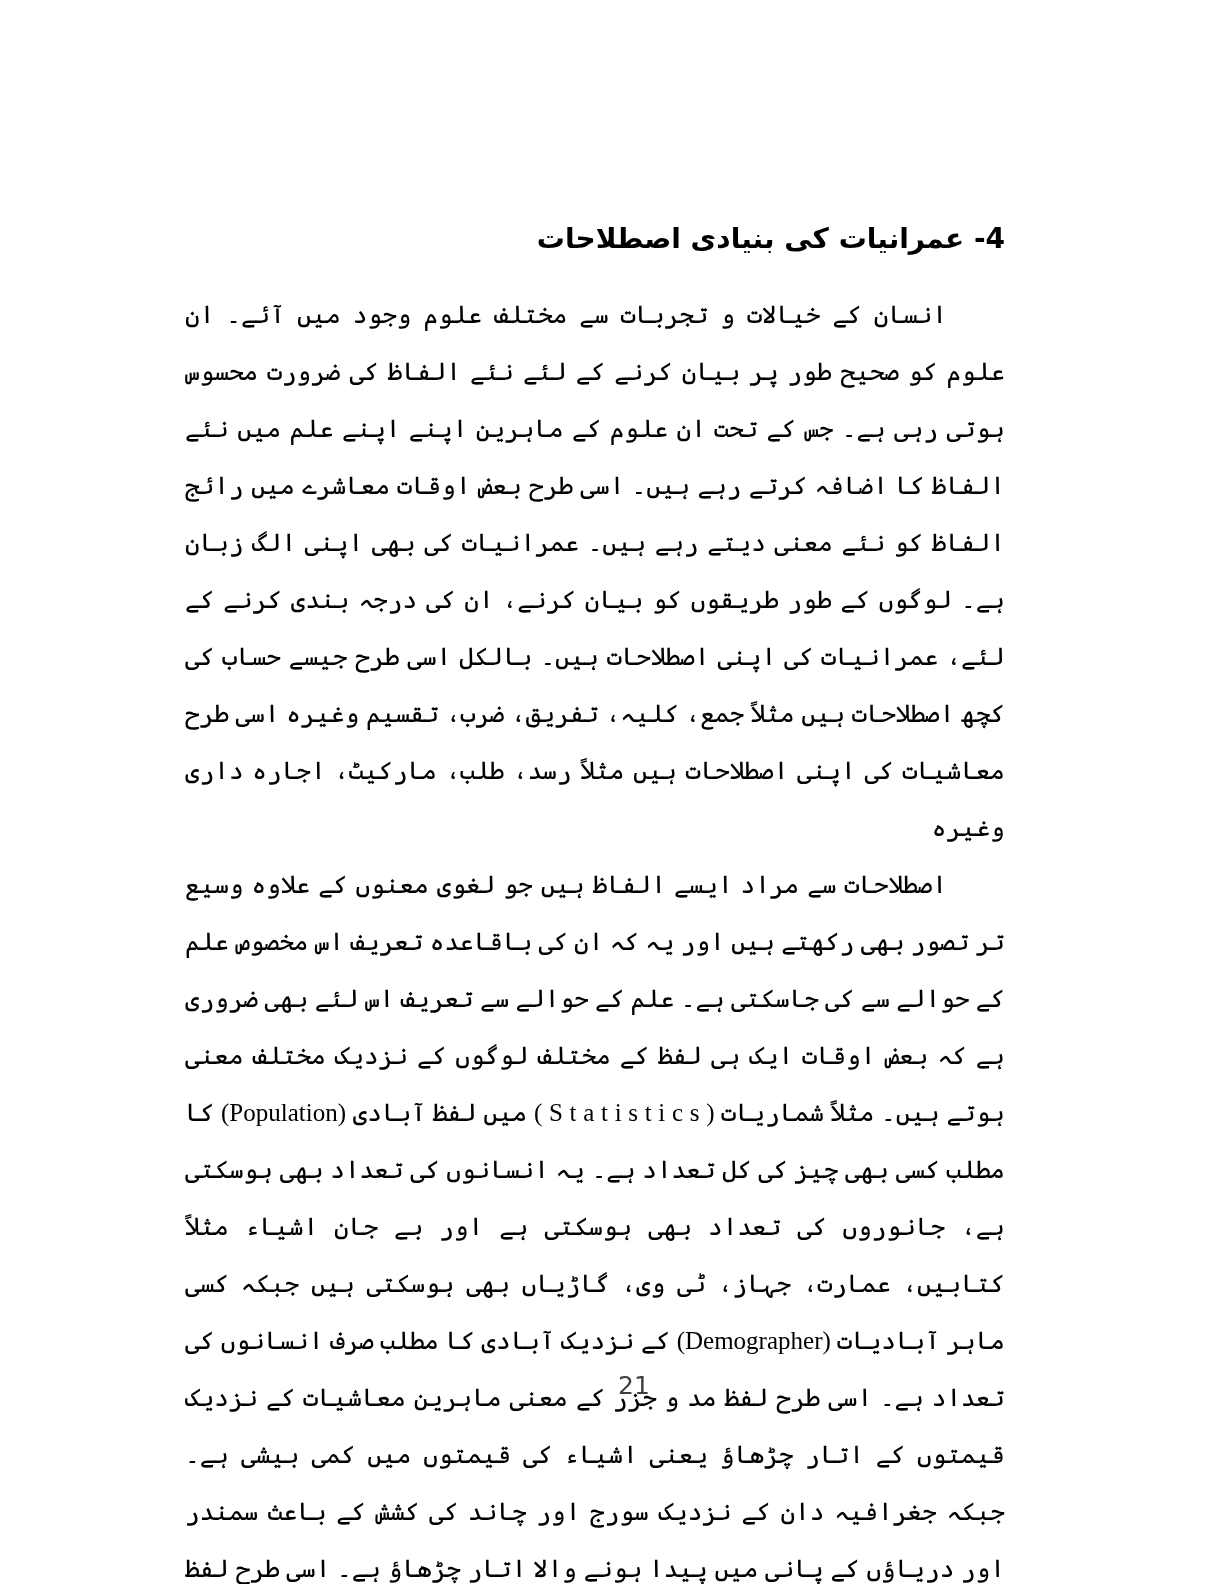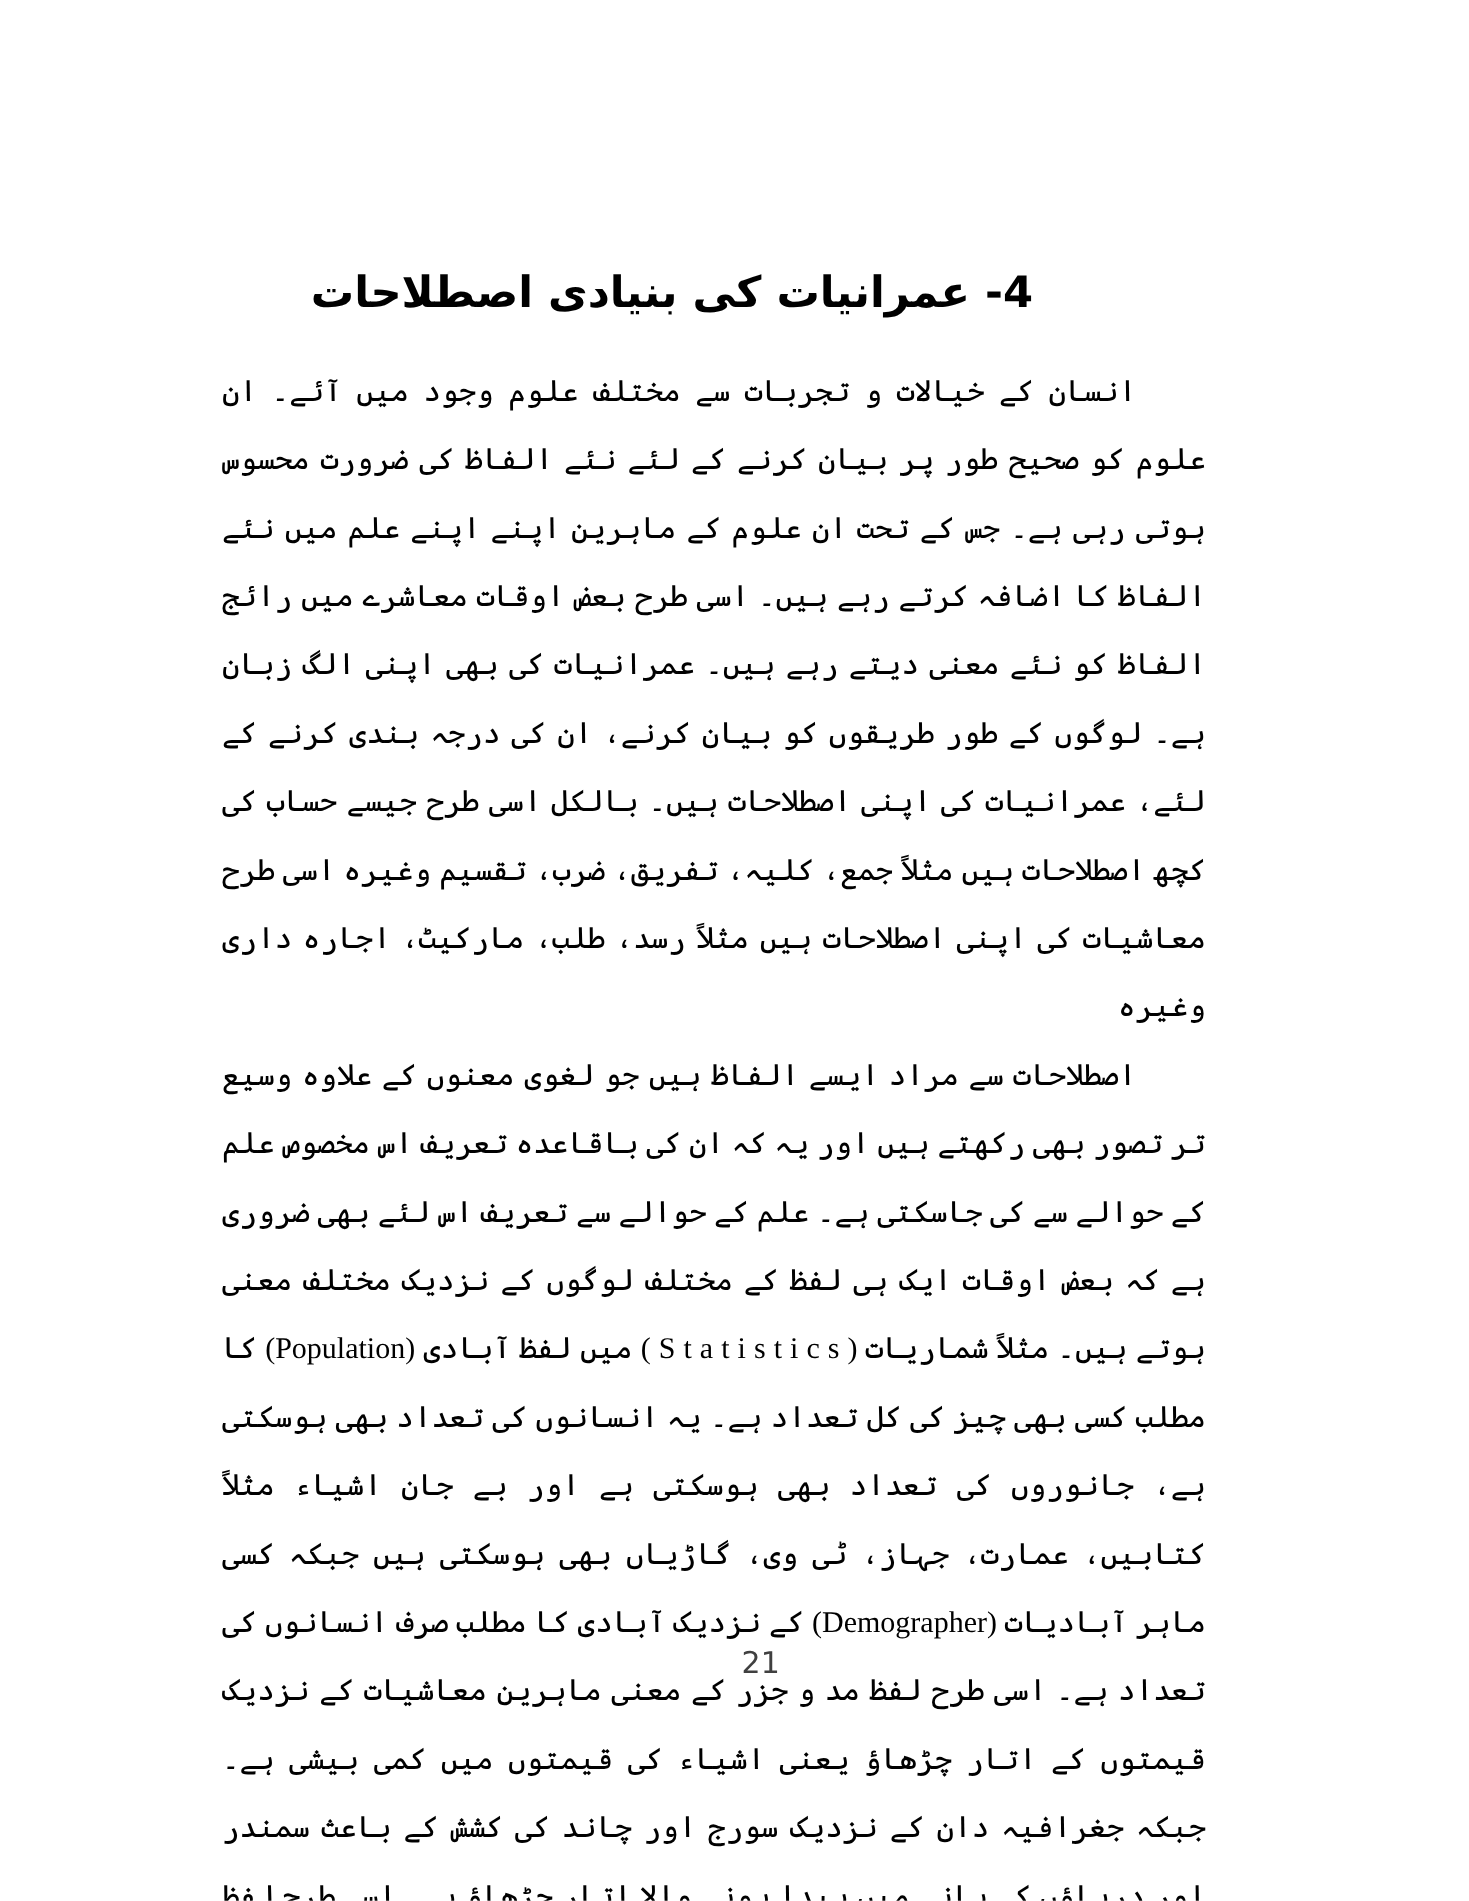--- a/index.html
+++ b/index.html
@@ -23,23 +23,23 @@
     background: #ffffff;
   }
   .content {
     position: absolute;
     left: 185px;
     top: 218px;
     width: 820px;
   }
   .doc-title {
     direction: rtl;
-    text-align: left;
+    text-align: right;
     font-weight: bold;
-    font-size: 36px;
+    font-size: 28px;
     line-height: 1.5;
     margin: 0 0 26px 74px;
     font-family: "DejaVu Sans", sans-serif;
   }
   .para {
     direction: rtl;
     text-align: justify;
     text-align-last: right;
     font-size: 25px;
     line-height: 57px;

